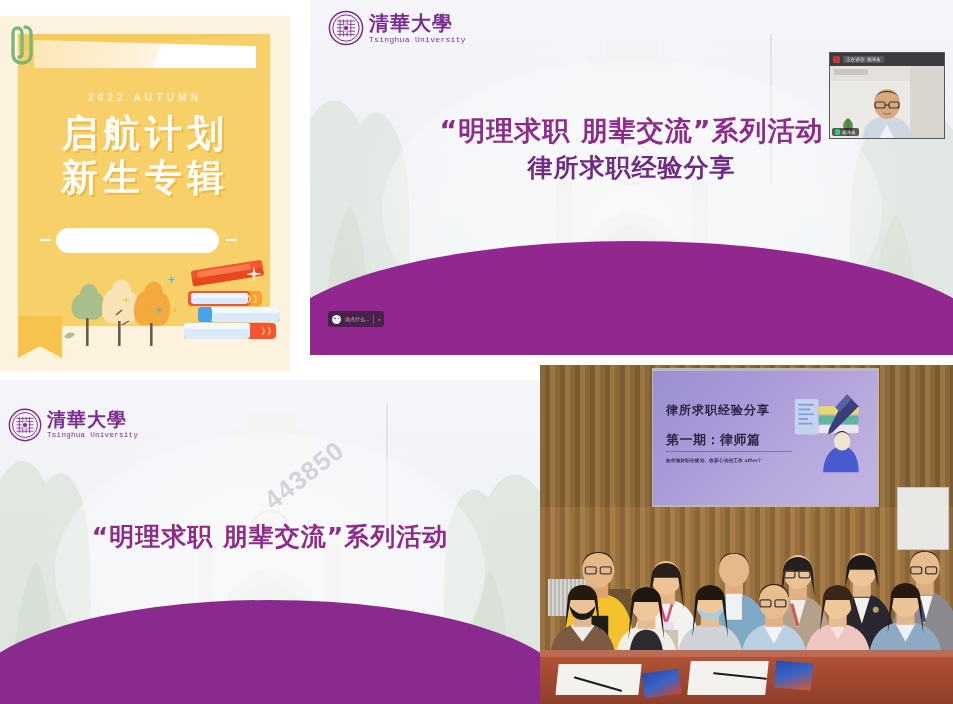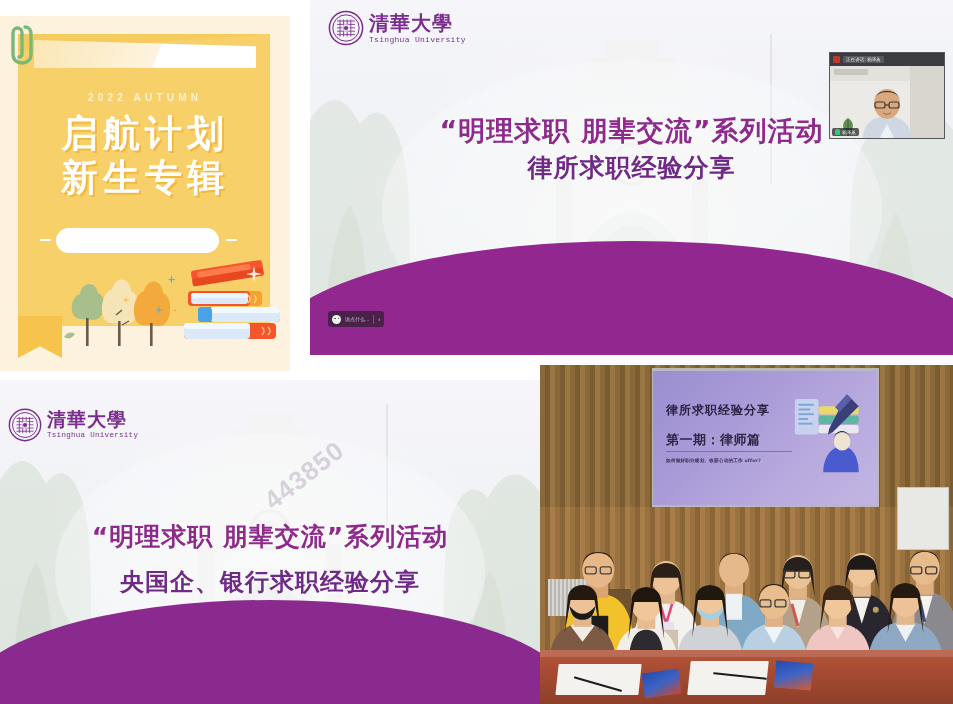--- a/index.html
+++ b/index.html
@@ -470,21 +470,20 @@
         </svg>
         <div class="thu-wordmark">
           <span class="thu-cn" style="font-size:19px">清華大學</span>
           <span class="thu-en" style="font-size:7.5px;margin-top:3px">Tsinghua University</span>
         </div>
       </div>
 
       <div class="watermark" style="left:258px;top:80px;">443850</div>
 
       <div class="slide-title" style="top:140px;font-size:25px;letter-spacing:1px;">“明理求职 朋辈交流”系列活动</div>
-      <div class="slide-sub" style="top:186px;font-size:24px;letter-spacing:1px;">央国企、银行求职经验分享</div>
     </div>
   </div>
 
   <div class="photo">
     <div class="wall"></div>
     <div class="wall-dark"></div>
 
     <div class="screen-frame">
       <div class="screen">
         <div class="scr-title">律所求职经验分享</div>

